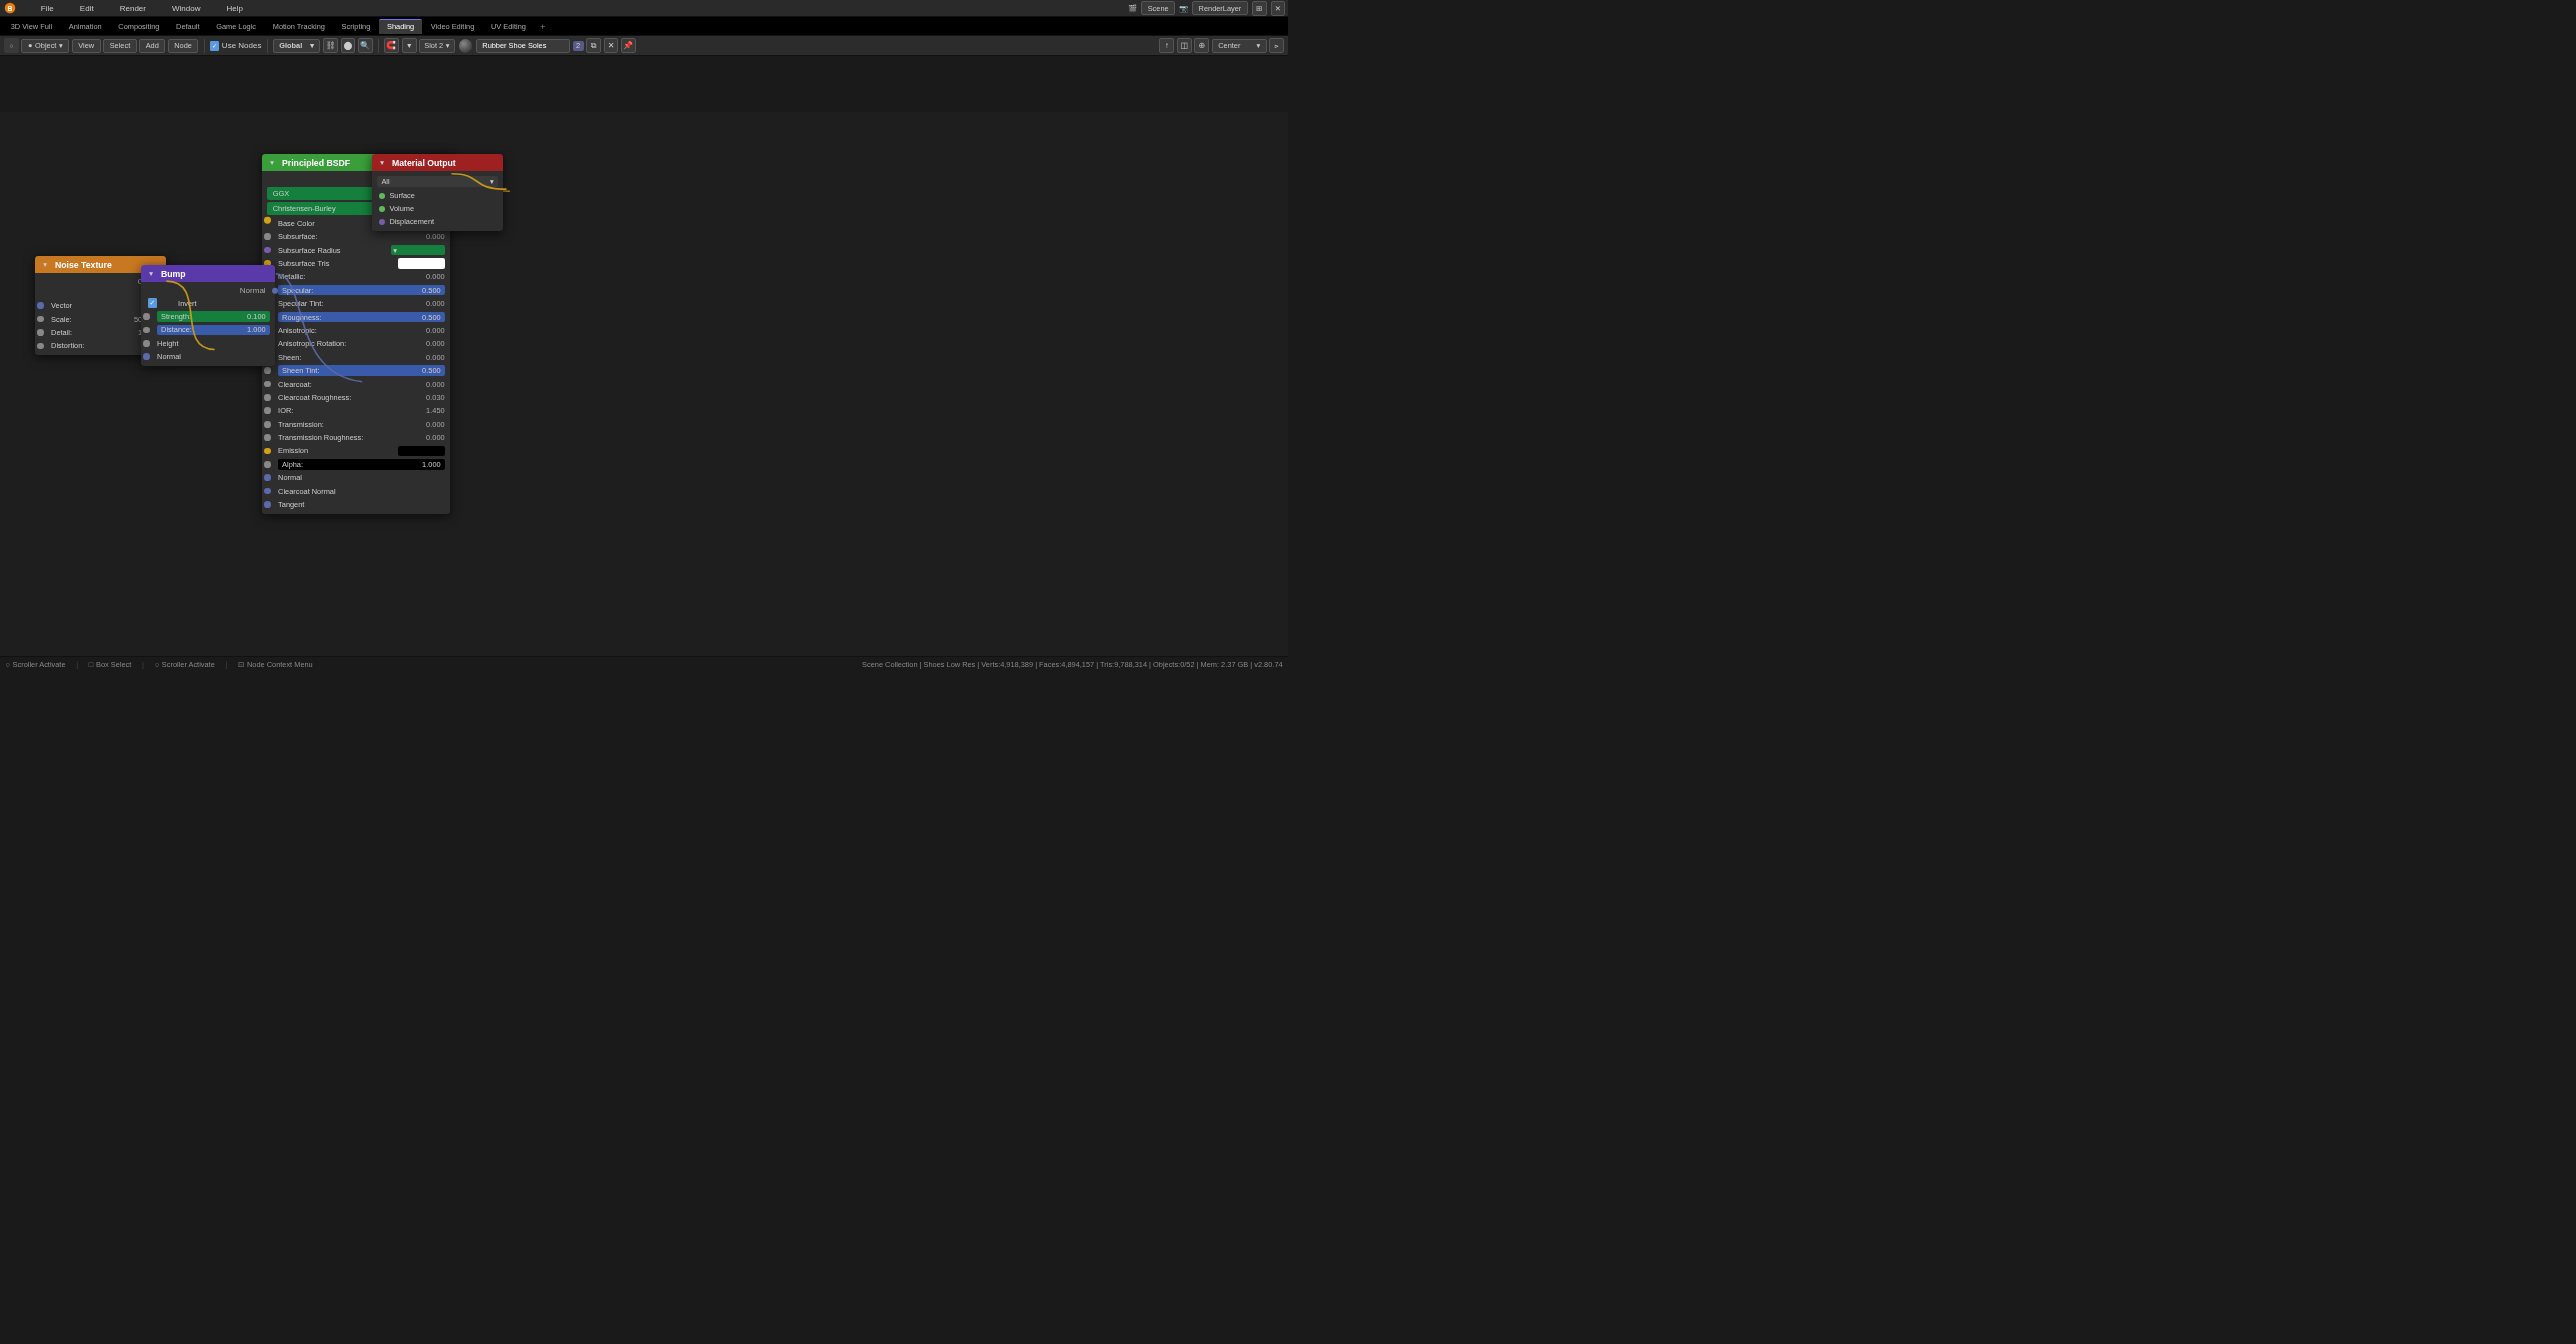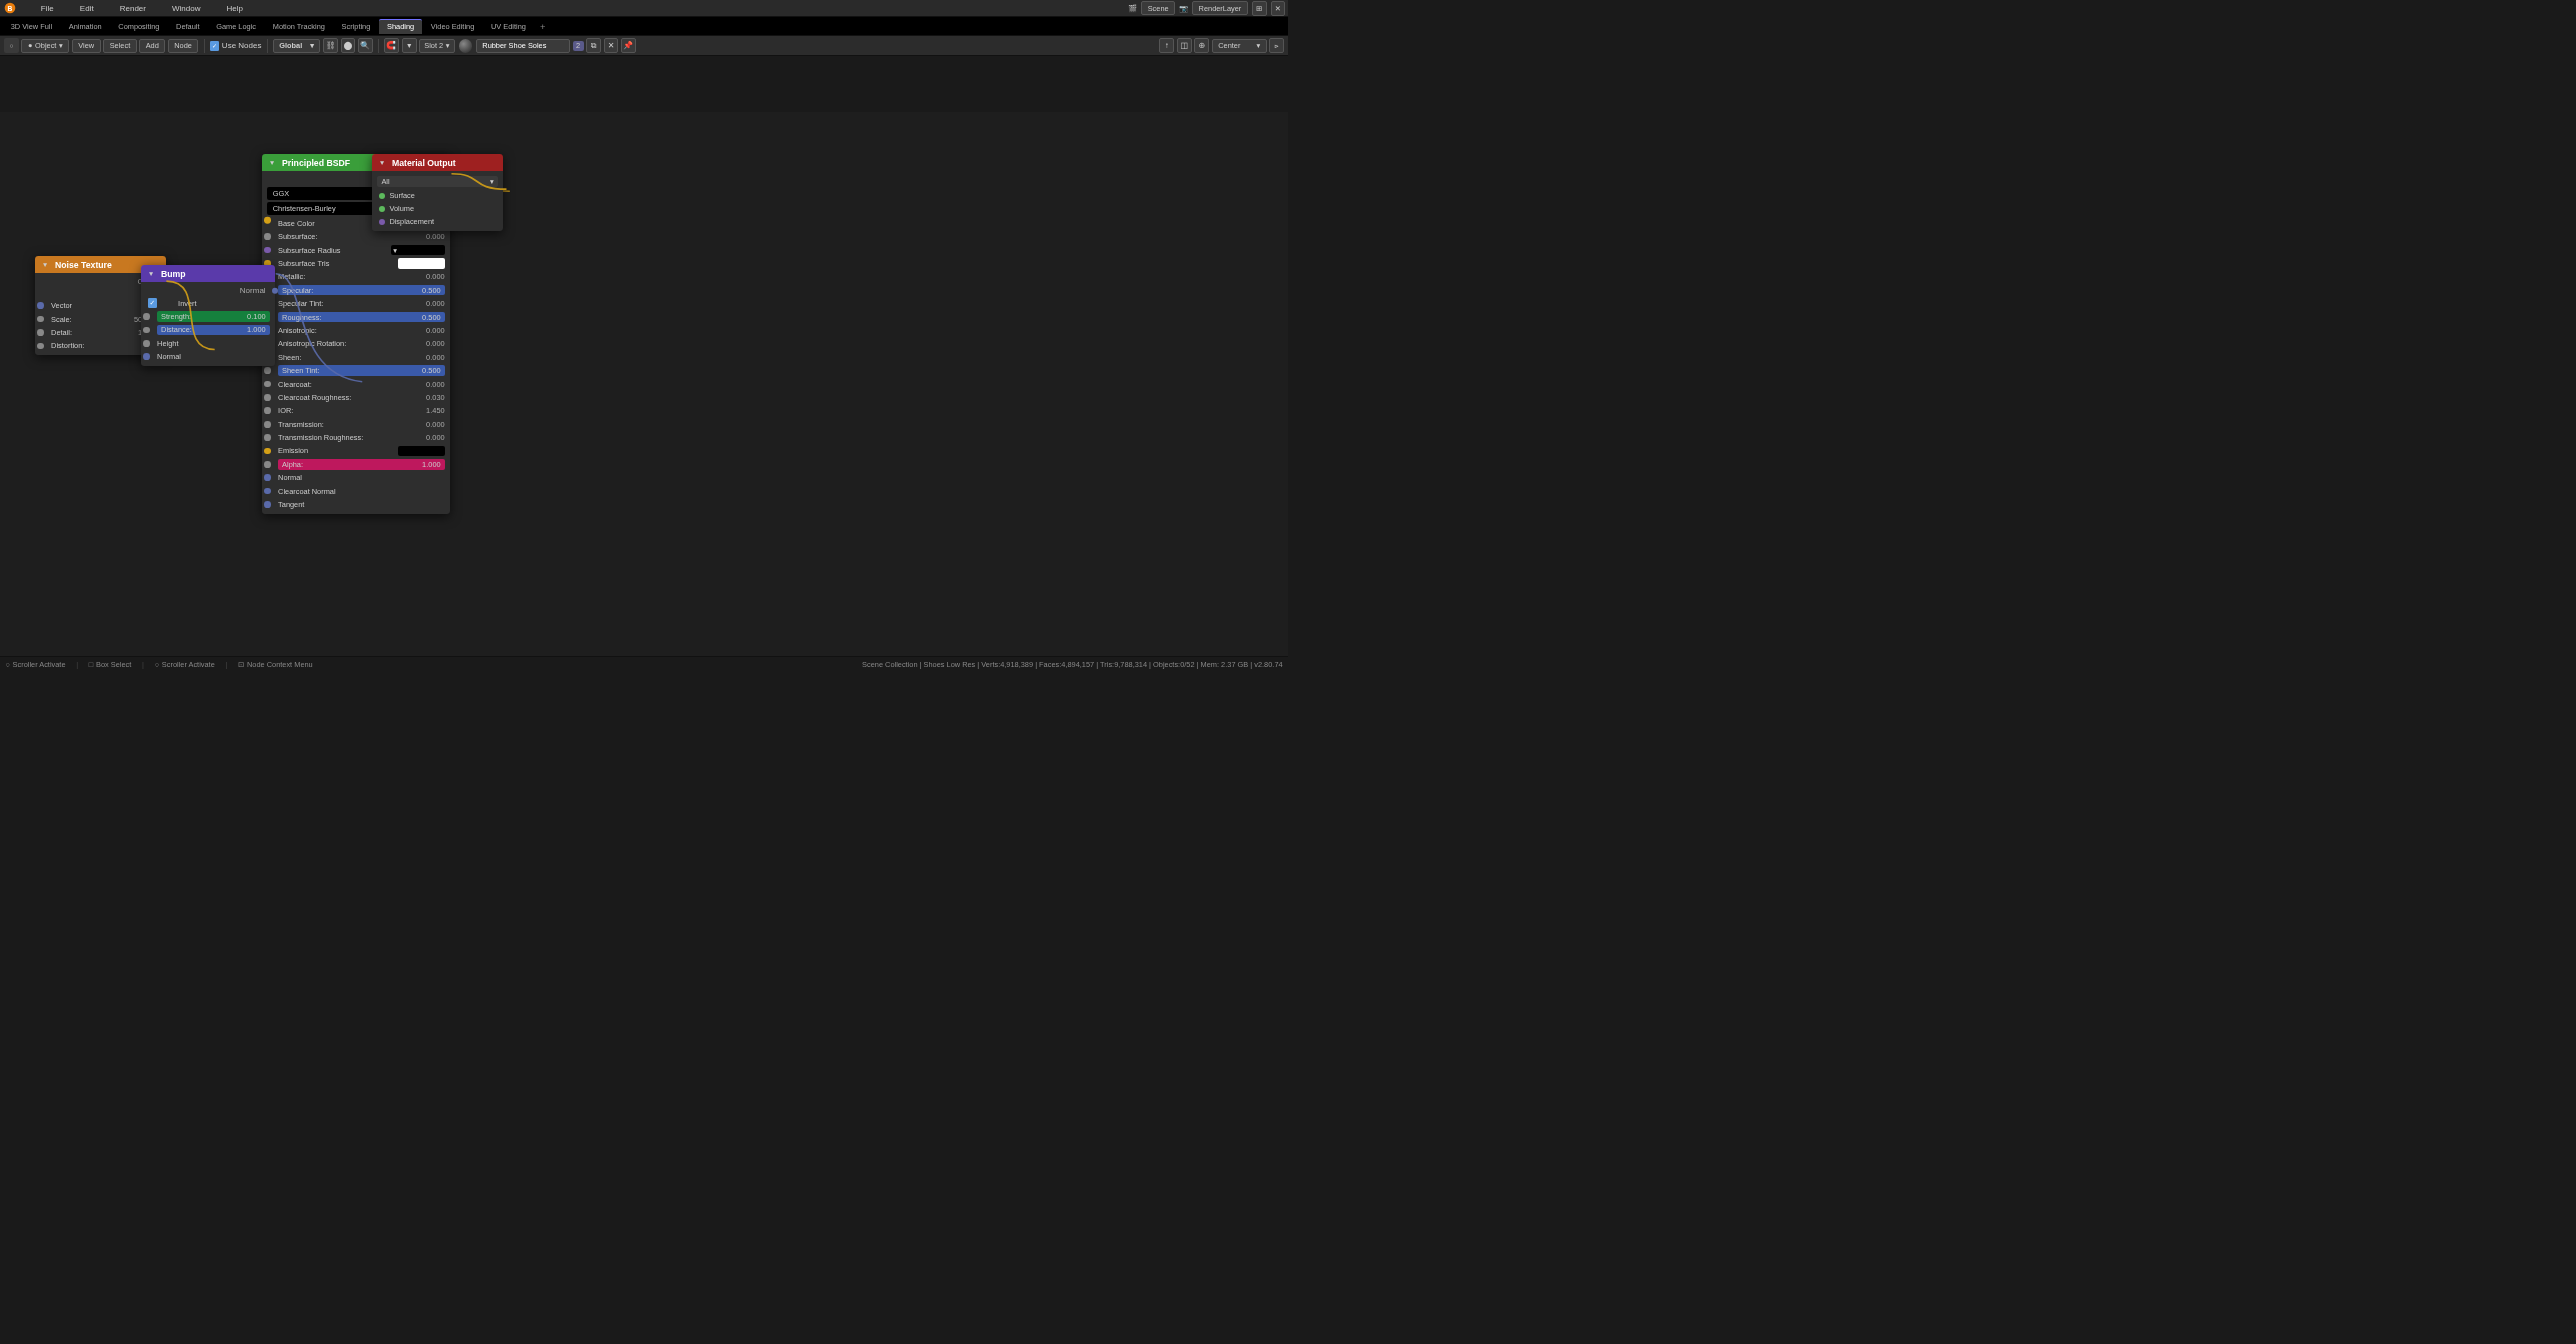--- a/index.html
+++ b/index.html
@@ -176,21 +176,21 @@
     .status-item { display: flex; align-items: center; gap: 2.7px; }
     .status-sep { color: #444; }
 
     
     .dropdown-row {
       padding: 1.3px 5.4px;
       display: flex;
       align-items: center;
     }
     .dropdown-full {
-      background: #000000;
+      background: #15803d;
       border-radius: 2px;
       padding: 2px 5.4px;
       width: 100%;
       font-size: 7.4px;
       color: #ccc;
       display: flex;
       align-items: center;
       justify-content: space-between;
       cursor: pointer;
     }
@@ -619,21 +619,21 @@
       </div>
 
       <div class="bsdf-row">
         <div style="width:6.7px;height:6.7px;border-radius:50%;background:#d4a017;flex-shrink:0;position:relative;left:-3.4px;"></div>
         <span class="bsdf-label">Emission</span>
         <div style="width:47px;height:10.7px;background:#000;border-radius:2px;"></div>
       </div>
 
       <div class="bsdf-row">
         <div style="width:6.7px;height:6.7px;border-radius:50%;background:#888;flex-shrink:0;position:relative;left:-3.4px;"></div>
-        <div style="flex:1;background:#be185d;border-radius:2px;padding:0.7px 4px;display:flex;justify-content:space-between;align-items:center;">
+        <div style="flex:1;background:#000000;border-radius:2px;padding:0.7px 4px;display:flex;justify-content:space-between;align-items:center;">
           <span>Alpha:</span>
           <span>1.000</span>
         </div>
       </div>
 
       <div class="bsdf-row">
         <div style="width:6.7px;height:6.7px;border-radius:50%;background:#5a6aaa;flex-shrink:0;position:relative;left:-3.4px;"></div>
         <span class="bsdf-label">Normal</span>
       </div>
 

